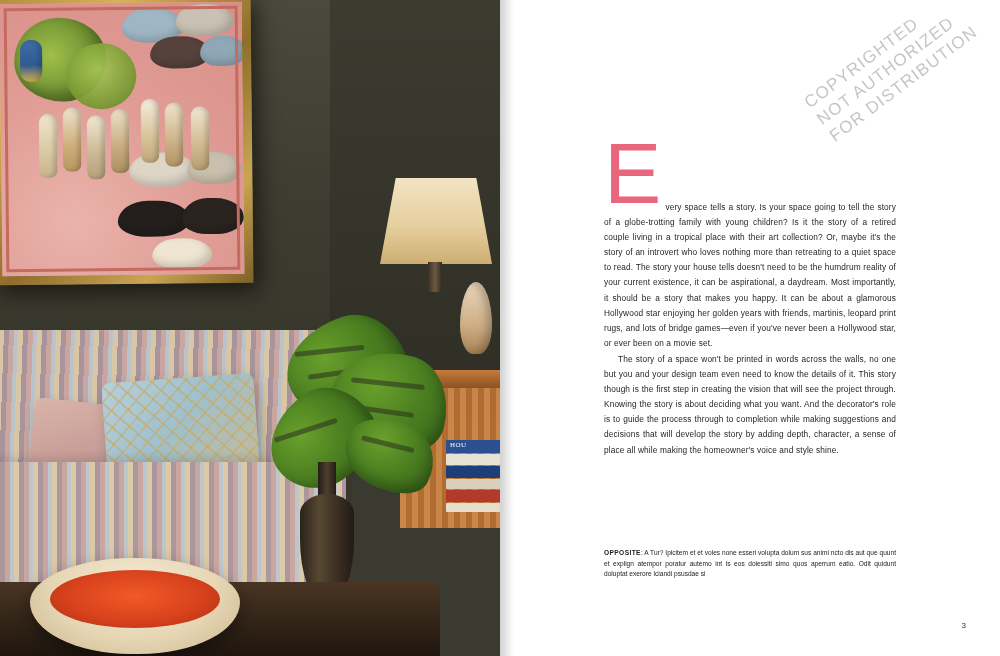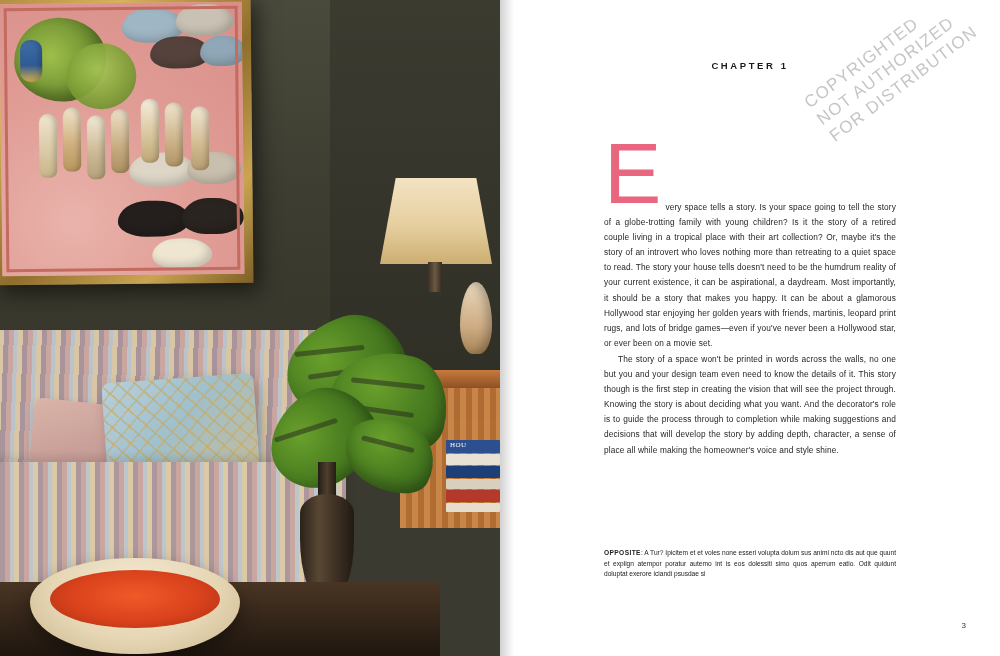--- a/index.html
+++ b/index.html
@@ -455,21 +455,20 @@
       <div class="table"></div>
       <div class="bowl">
         <div class="bowl-inner"></div>
       </div>
 
     </div>
   </div>
 
   <div class="text-page">
 
-    <div class="chapter-label">CHAPTER 1</div>
 
     <div class="body-col">
       <span class="dropcap">E</span>
       <p class="para p1">very space tells a story. Is your space going to tell the story of a globe-trotting family with young children? Is it the story of a retired couple living in a tropical place with their art collection? Or, maybe it's the story of an introvert who loves nothing more than retreating to a quiet space to read. The story your house tells doesn't need to be the humdrum reality of your current existence, it can be aspirational, a daydream. Most importantly, it should be a story that makes you happy. It can be about a glamorous Hollywood star enjoying her golden years with friends, martinis, leopard print rugs, and lots of bridge games—even if you've never been a Hollywood star, or ever been on a movie set.</p>
       <p class="para p2">The story of a space won't be printed in words across the walls, no one but you and your design team even need to know the details of it. This story though is the first step in creating the vision that will see the project through. Knowing the story is about deciding what you want. And the decorator's role is to guide the process through to completion while making suggestions and decisions that will develop the story by adding depth, character, a sense of place all while making the homeowner's voice and style shine.</p>
     </div>
 
     <div class="caption">
       <b>OPPOSITE</b><span>: A Tur? Ipicitem et et voles none esseri volupta dolum sus animi ncto dis aut que quunt et explign atempor poratur autemo int is eos dolessiti simo quos aperrum eatio. Odit quidunt doluptat exerore iciandi psusdae si</span>
     </div>

